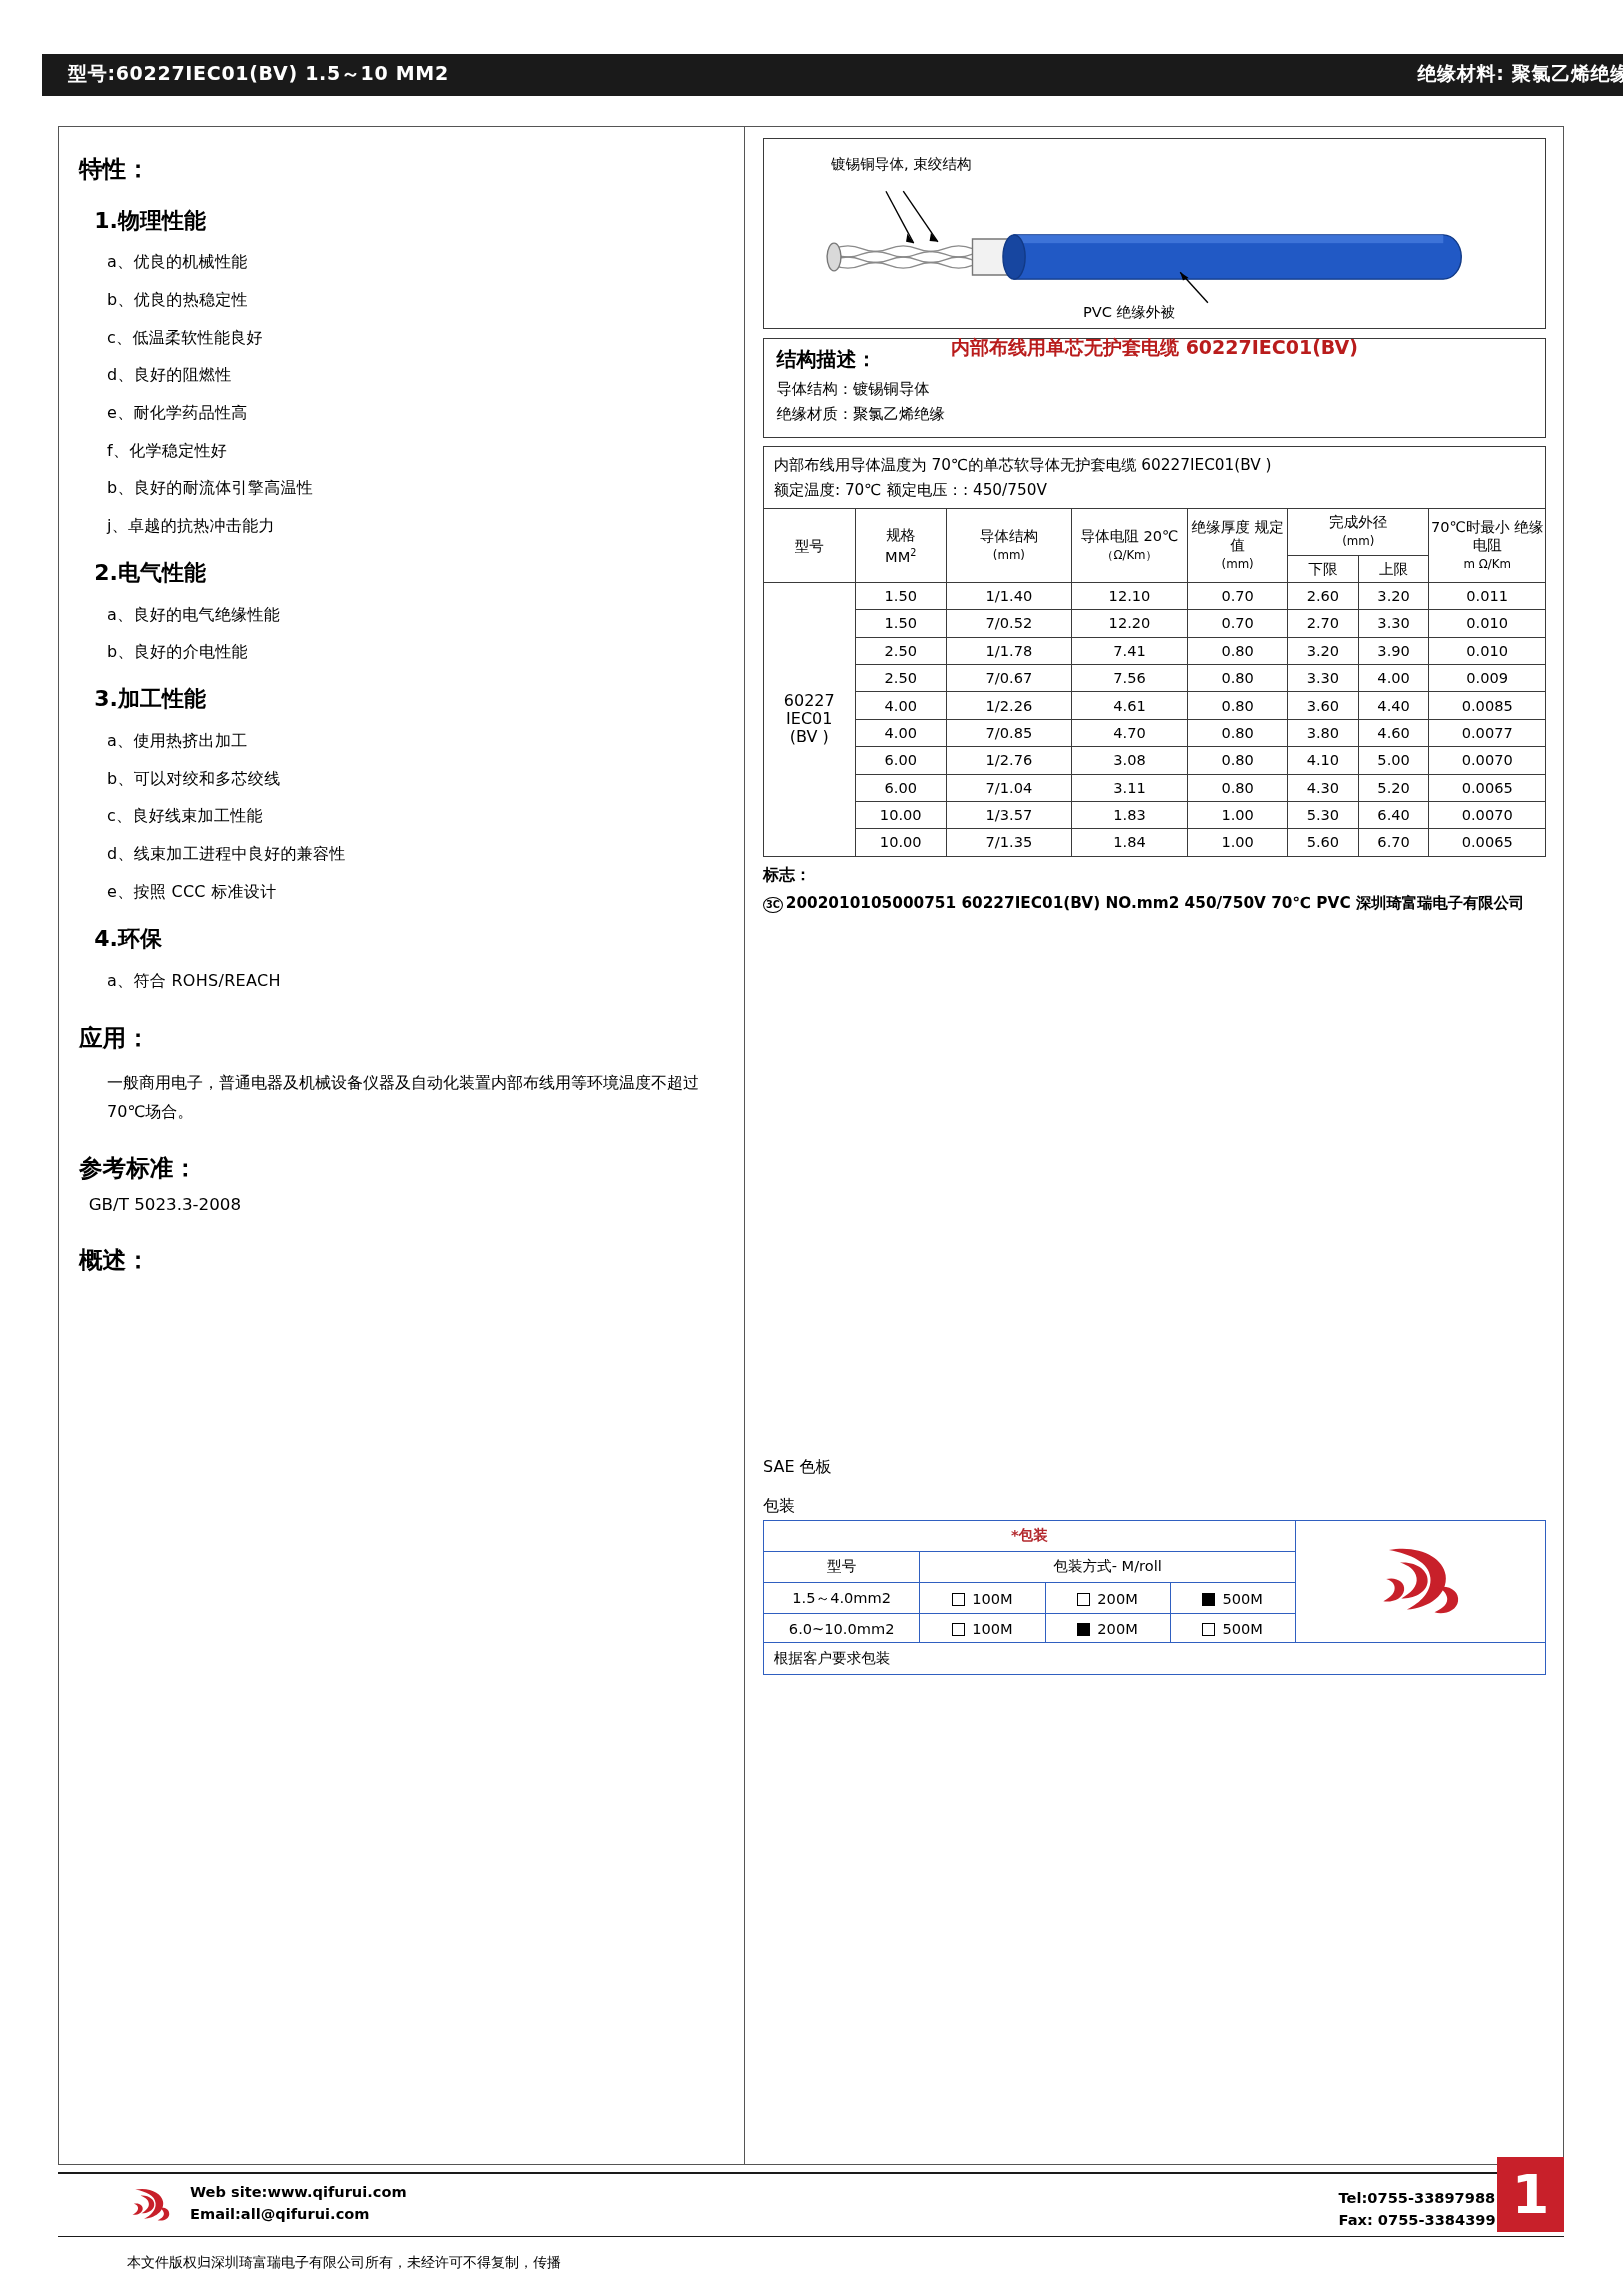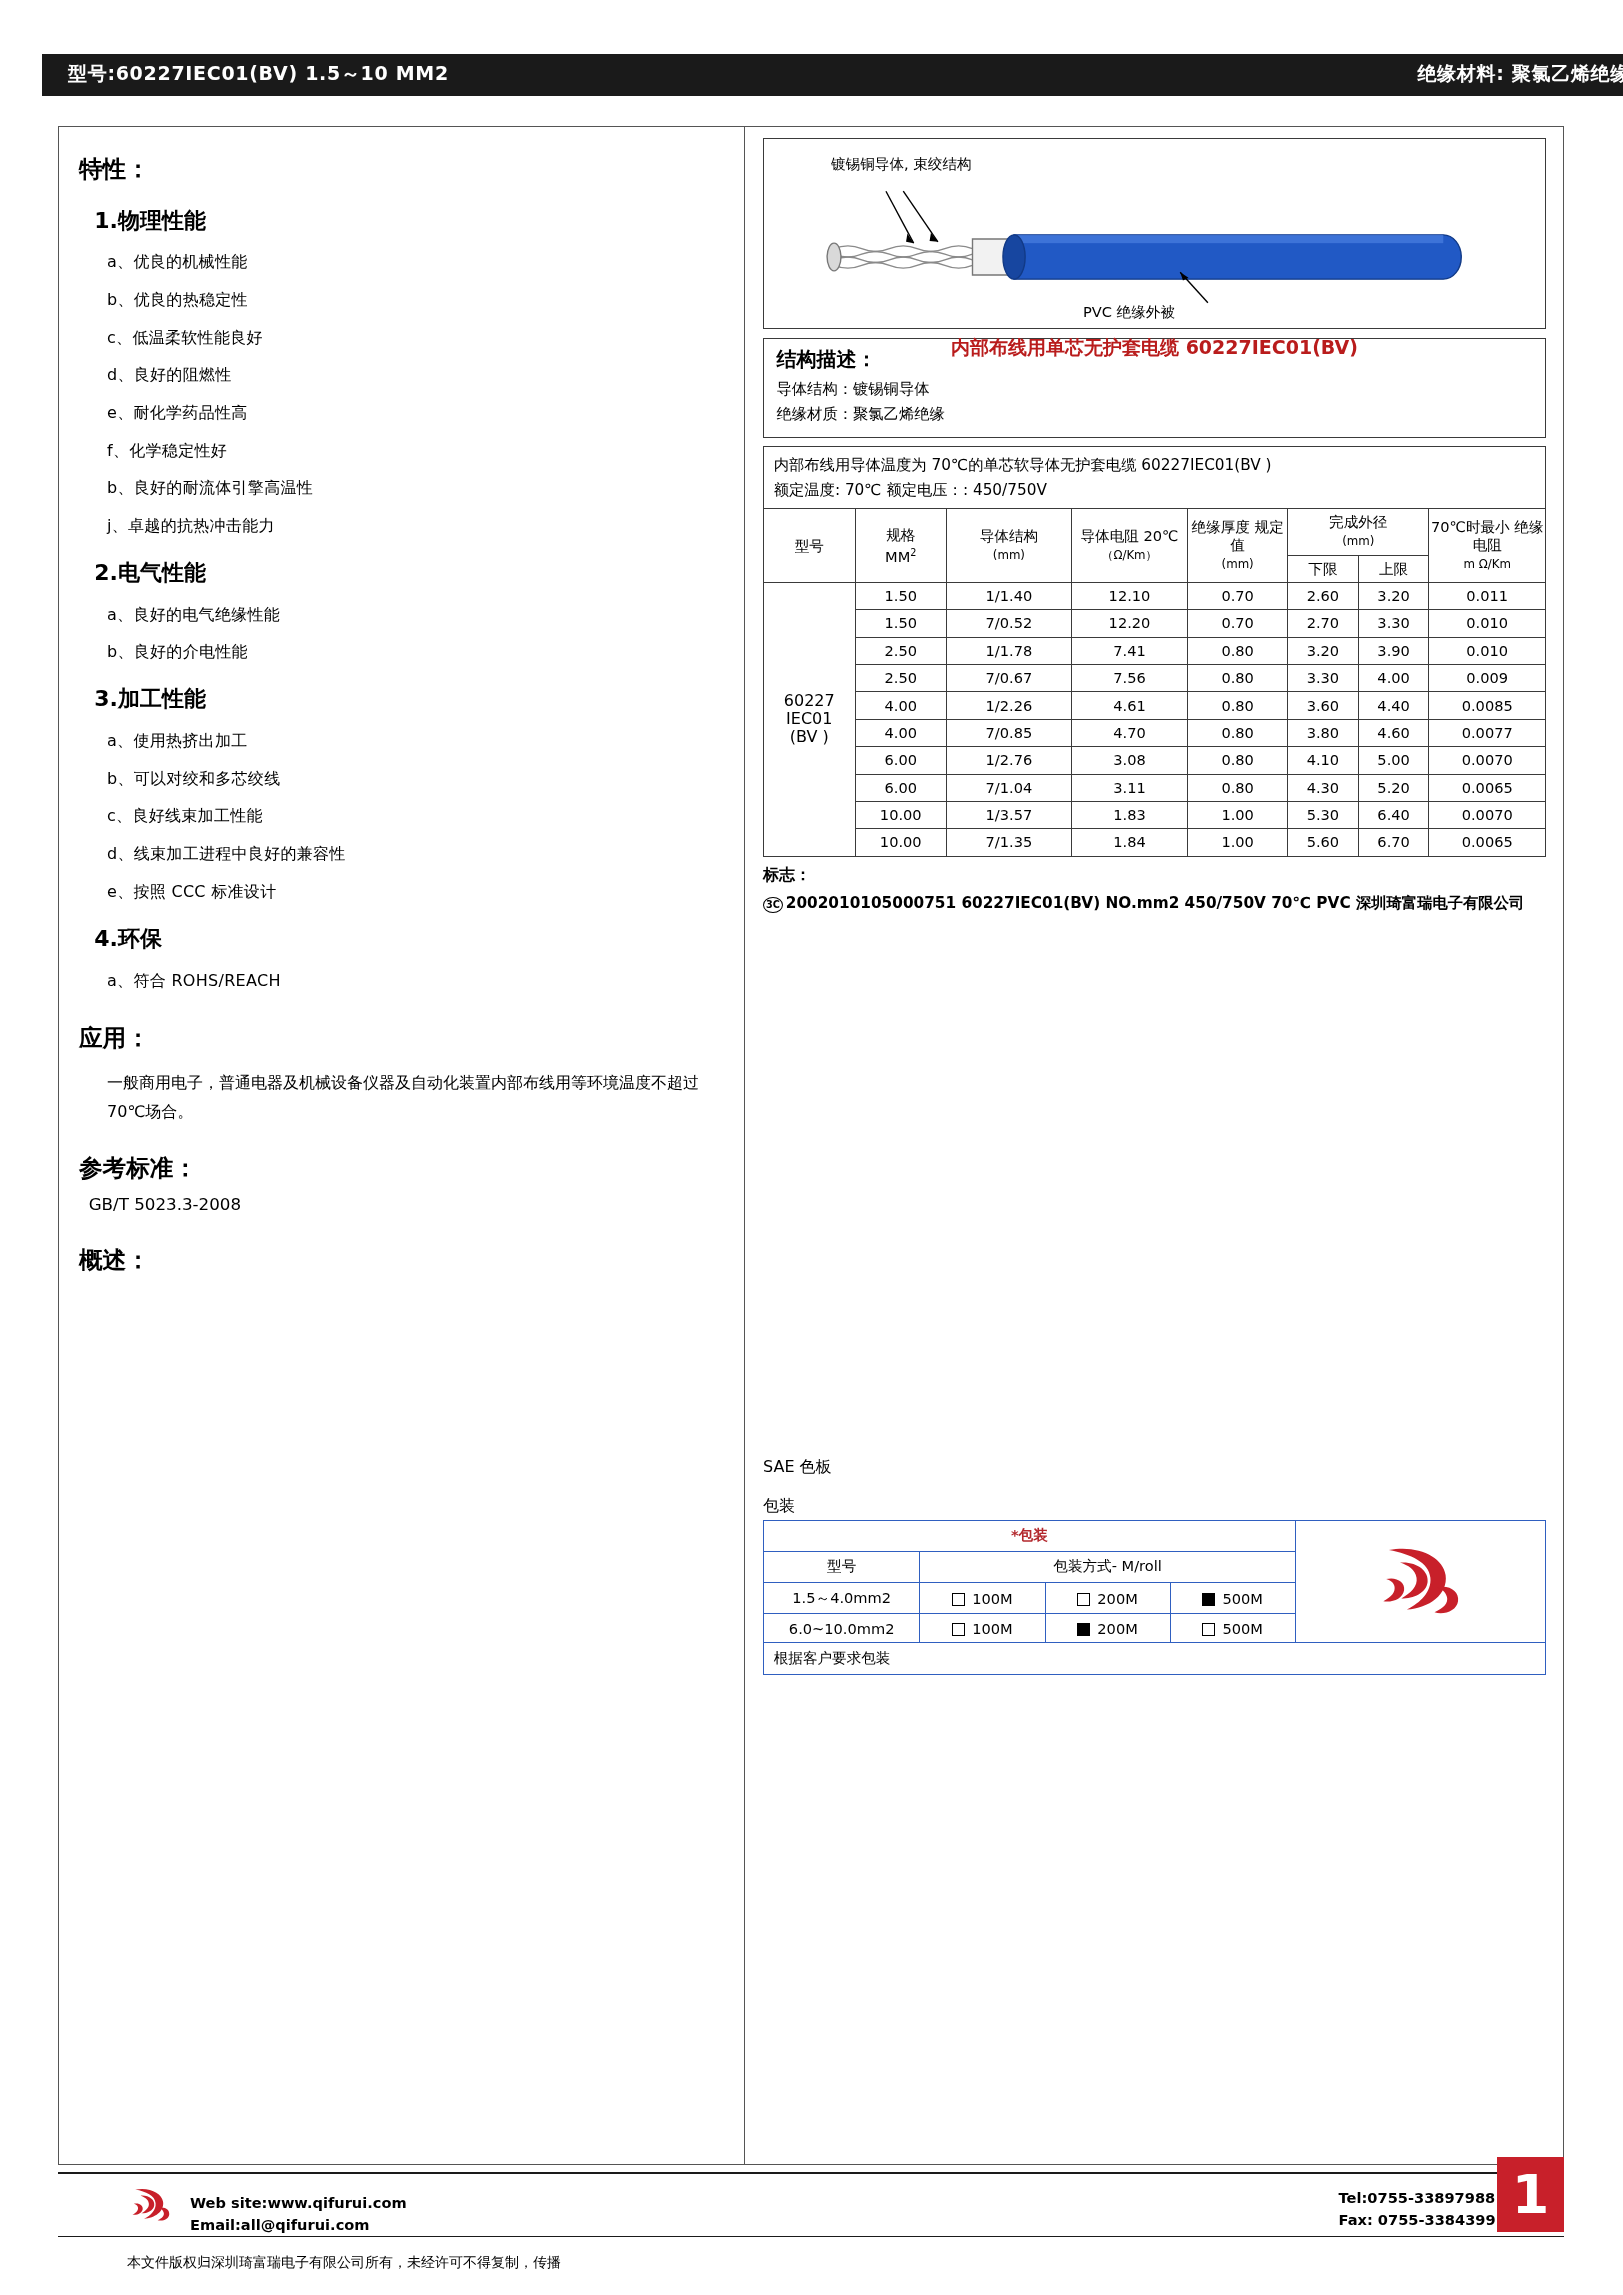--- a/index.html
+++ b/index.html
@@ -273,21 +273,21 @@
     top: 2172px;
     width: 1506px;
   }
   .footer .rule {
     border-top: 2.1px solid #1a1a1a;
     width: 100%;
   }
   .footer .web {
     position: absolute;
     left: 132px;
-    top: 20px;
+    top: 9px;
     font-family: "DejaVu Sans", sans-serif;
     font-size: 14.6px;
     font-weight: bold;
     line-height: 22px;
   }
   .footer .tel {
     position: absolute;
     right: 42px;
     top: 15.3px;
     text-align: left;

